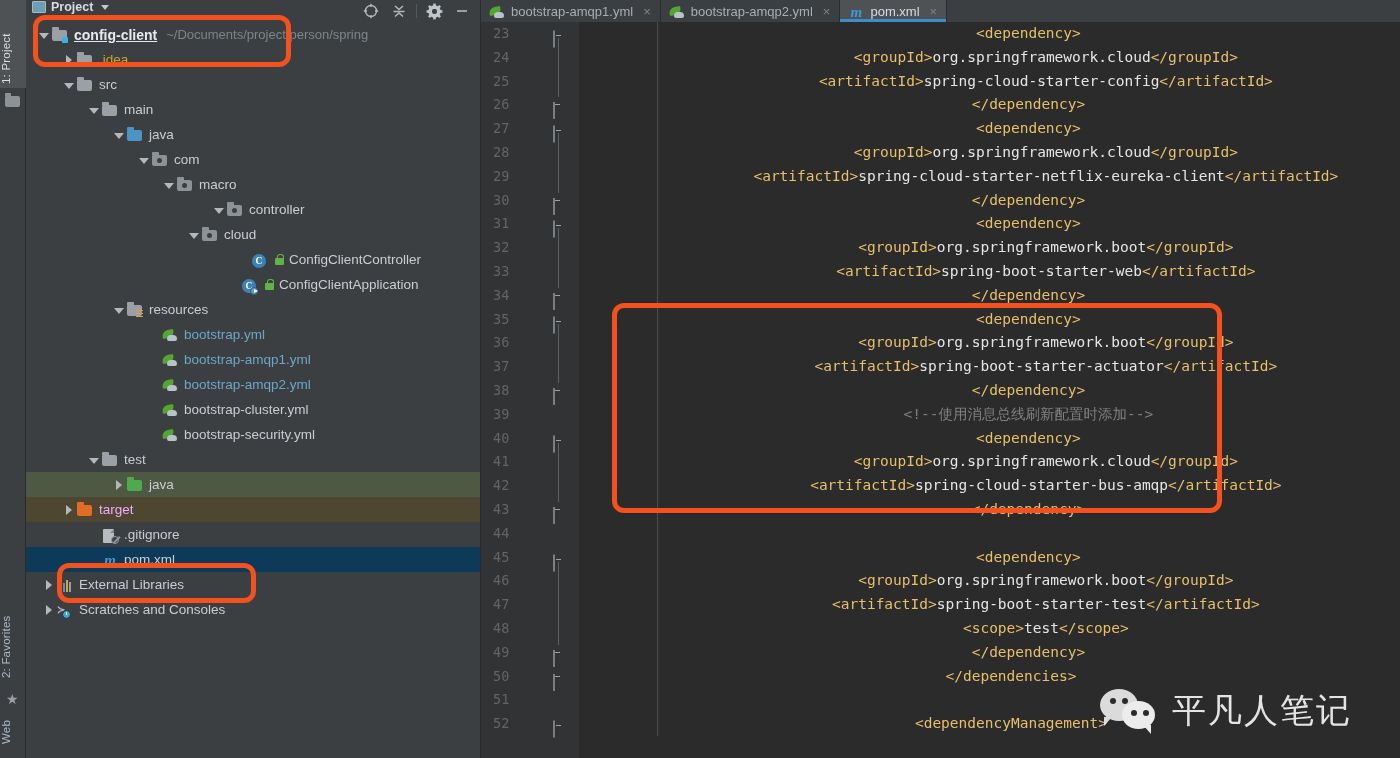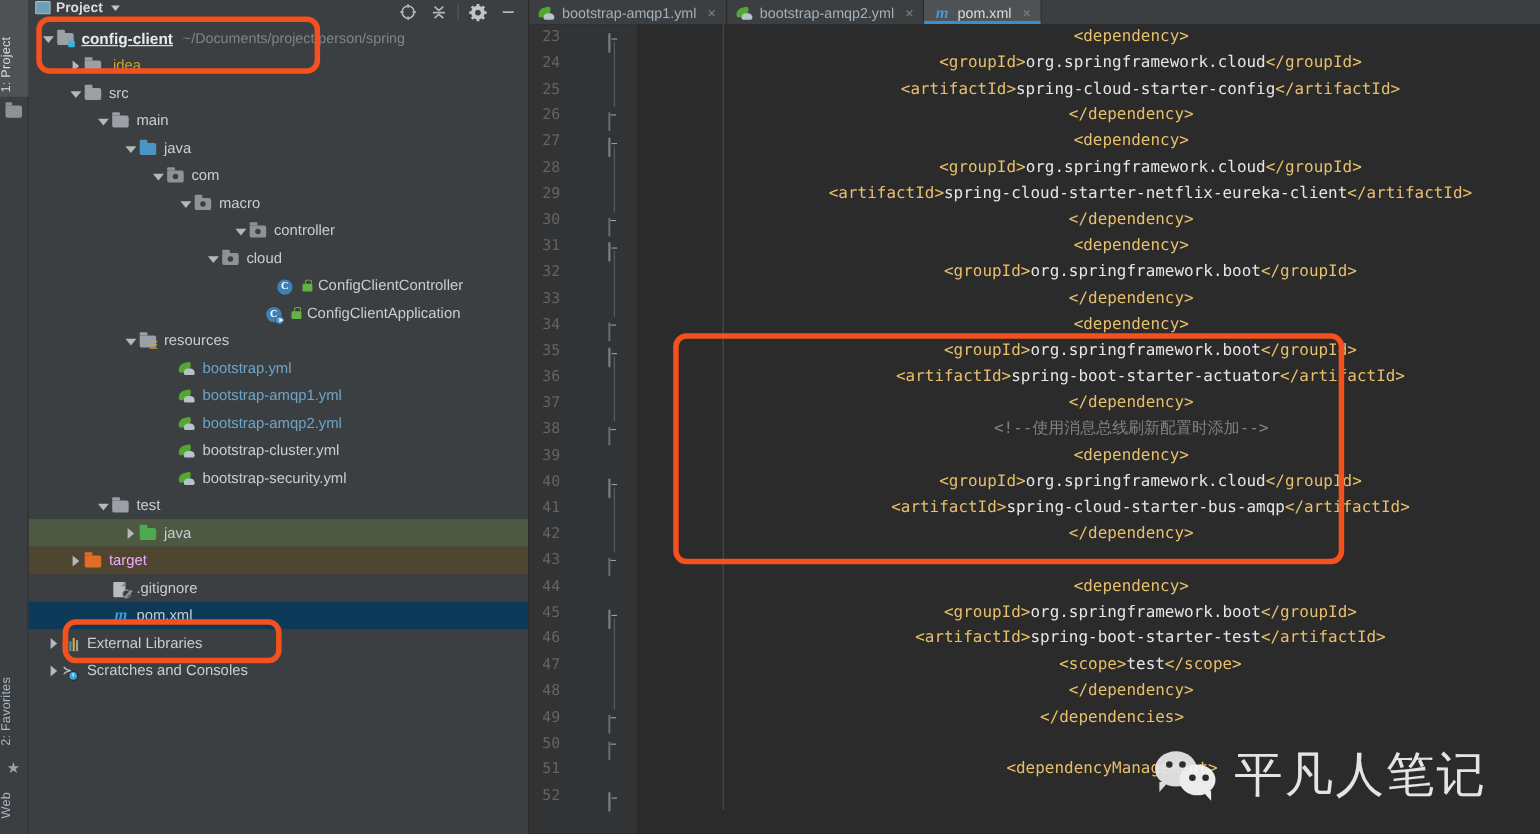--- a/index.html
+++ b/index.html
@@ -422,21 +422,21 @@
     background: #fbfbfb; border-radius: 50%;
   }
   .wc-small::after {
     content: ""; position: absolute; right: 4px; bottom: -5px;
     width: 0; height: 0;
     border-right: 8px solid #fbfbfb;
     border-bottom: 9px solid transparent;
   }
   .wc-dot { position: absolute; width: 6px; height: 6px; border-radius: 50%; background: #2b2b2b; }
   .wm-text {
-    color: #f2f2f2; font-size: 44px; font-weight: 400;
+    color: #f2f2f2; font-size: 34px; font-weight: 400;
     font-family: "DejaVu Sans", sans-serif;
     letter-spacing: 2px;
   }
 </style>
 </head>
 <body>
 
 <div id="app">
 
   <div class="toolstrip">
@@ -813,20 +813,21 @@
           <div class="cline">        <span class="tg">&lt;dependency&gt;</span></div>
           <div class="cline">            <span class="tg">&lt;groupId&gt;</span><span class="tx">org.springframework.cloud</span><span class="tg">&lt;/groupId&gt;</span></div>
           <div class="cline">            <span class="tg">&lt;artifactId&gt;</span><span class="tx">spring-cloud-starter-config</span><span class="tg">&lt;/artifactId&gt;</span></div>
           <div class="cline">        <span class="tg">&lt;/dependency&gt;</span></div>
           <div class="cline">        <span class="tg">&lt;dependency&gt;</span></div>
           <div class="cline">            <span class="tg">&lt;groupId&gt;</span><span class="tx">org.springframework.cloud</span><span class="tg">&lt;/groupId&gt;</span></div>
           <div class="cline">            <span class="tg">&lt;artifactId&gt;</span><span class="tx">spring-cloud-starter-netflix-eureka-client</span><span class="tg">&lt;/artifactId&gt;</span></div>
           <div class="cline">        <span class="tg">&lt;/dependency&gt;</span></div>
           <div class="cline">        <span class="tg">&lt;dependency&gt;</span></div>
           <div class="cline">            <span class="tg">&lt;groupId&gt;</span><span class="tx">org.springframework.boot</span><span class="tg">&lt;/groupId&gt;</span></div>
+          <div class="cline">            <span class="tg">&lt;artifactId&gt;</span><span class="tx">spring-boot-starter-web</span><span class="tg">&lt;/artifactId&gt;</span></div>
           <div class="cline">        <span class="tg">&lt;/dependency&gt;</span></div>
           <div class="cline">        <span class="tg">&lt;dependency&gt;</span></div>
           <div class="cline">            <span class="tg">&lt;groupId&gt;</span><span class="tx">org.springframework.boot</span><span class="tg">&lt;/groupId&gt;</span></div>
           <div class="cline">            <span class="tg">&lt;artifactId&gt;</span><span class="tx">spring-boot-starter-actuator</span><span class="tg">&lt;/artifactId&gt;</span></div>
           <div class="cline">        <span class="tg">&lt;/dependency&gt;</span></div>
           <div class="cline">        <span class="cm">&lt;!--使用消息总线刷新配置时添加--&gt;</span></div>
           <div class="cline">        <span class="tg">&lt;dependency&gt;</span></div>
           <div class="cline">            <span class="tg">&lt;groupId&gt;</span><span class="tx">org.springframework.cloud</span><span class="tg">&lt;/groupId&gt;</span></div>
           <div class="cline">            <span class="tg">&lt;artifactId&gt;</span><span class="tx">spring-cloud-starter-bus-amqp</span><span class="tg">&lt;/artifactId&gt;</span></div>
           <div class="cline">        <span class="tg">&lt;/dependency&gt;</span></div>

